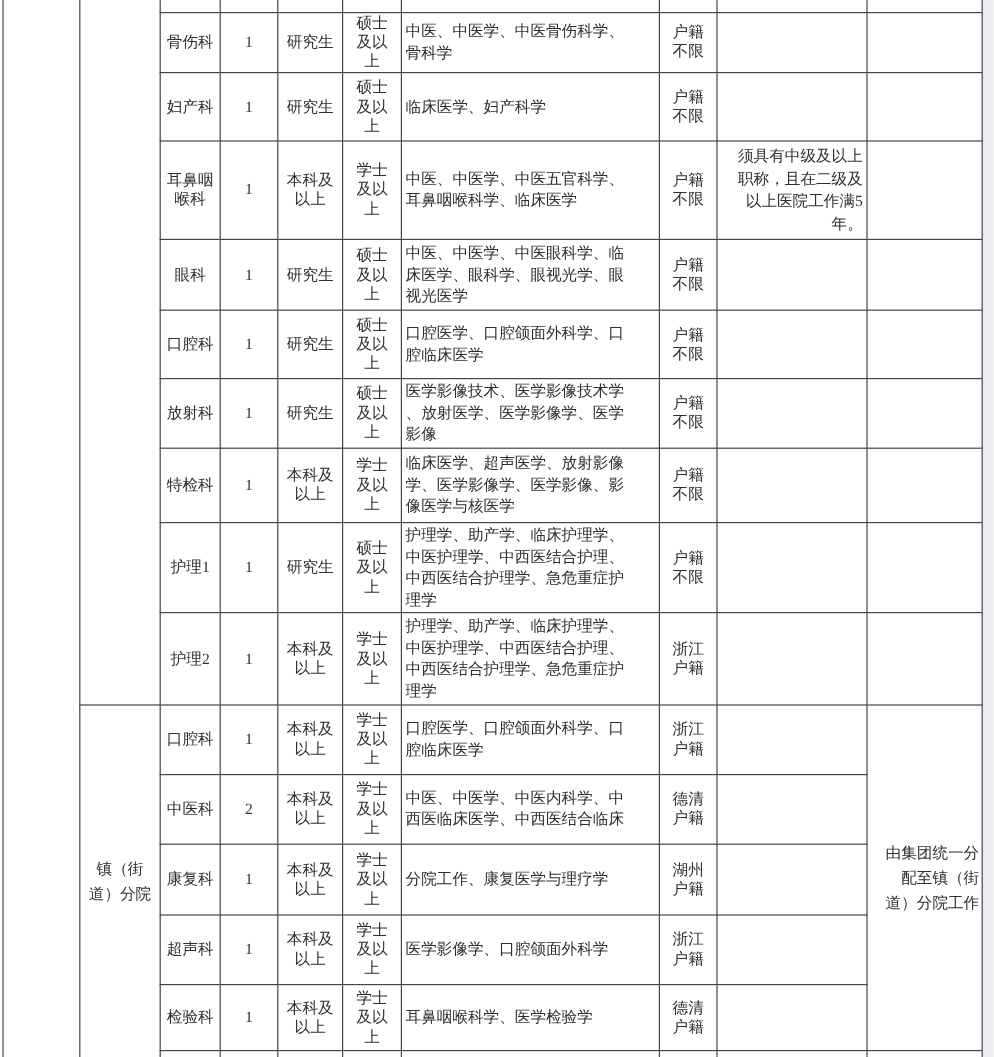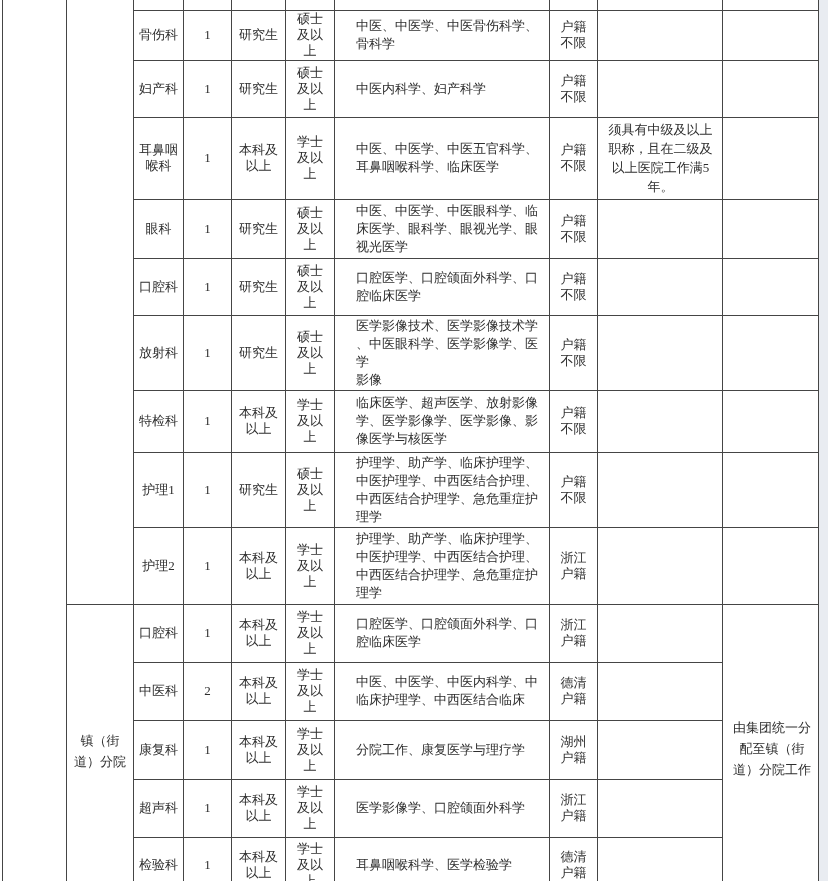--- a/index.html
+++ b/index.html
@@ -28,31 +28,31 @@
     vertical-align:middle;
     text-align:center;
     line-height:16px;
     padding:0;
     overflow:hidden;
     word-break:break-all;
   }
   .pre{white-space:pre-line;}
   .majors{
     text-align:left;
-    padding:1px 3px 1px 21px;
+    padding:1px 3px 1px 3px;
     line-height:18px;
   }
   .remark{
-    text-align:center;
+    text-align:right;
     padding:1px 3px 1px 4px;
     line-height:19px;
     margin-left:48px;
   }
   .group-note{
-    text-align:center;
+    text-align:right;
     padding:1px 2px 1px 5px;
     line-height:21px;
   }
   .group-label{line-height:21px;}
   
   .no-top{border-top:none;}
   .no-bottom{border-bottom:none;}
 </style>
 </head>
 <body>
@@ -103,21 +103,21 @@
       <td></td>
     </tr>
 
     <tr style="height:57px">
       <td class="pre">妇产科</td>
       <td>1</td>
       <td class="pre">研究生</td>
       <td class="pre">硕士
 及以
 上</td>
-      <td class="pre majors">中医内科学、妇产科学</td>
+      <td class="pre majors">临床医学、妇产科学</td>
       <td class="pre">户籍
 不限</td>
       <td class="pre remark"></td>
       <td></td>
     </tr>
 
     <tr style="height:82px">
       <td class="pre">耳鼻咽
 喉科</td>
       <td>1</td>
@@ -169,21 +169,21 @@
     </tr>
 
     <tr style="height:58px">
       <td class="pre">放射科</td>
       <td>1</td>
       <td class="pre">研究生</td>
       <td class="pre">硕士
 及以
 上</td>
       <td class="pre majors">医学影像技术、医学影像技术学
-、中医眼科学、医学影像学、医学
+、放射医学、医学影像学、医学
 影像</td>
       <td class="pre">户籍
 不限</td>
       <td class="pre remark"></td>
       <td></td>
     </tr>
 
     <tr style="height:62px">
       <td class="pre">特检科</td>
       <td>1</td>
@@ -258,21 +258,21 @@
 
     <tr style="height:58px">
       <td class="pre">中医科</td>
       <td>2</td>
       <td class="pre">本科及
 以上</td>
       <td class="pre">学士
 及以
 上</td>
       <td class="pre majors">中医、中医学、中医内科学、中
-临床护理学、中西医结合临床</td>
+西医临床医学、中西医结合临床</td>
       <td class="pre">德清
 户籍</td>
       <td class="pre remark"></td>
     </tr>
 
     <tr style="height:59px">
       <td class="pre">康复科</td>
       <td>1</td>
       <td class="pre">本科及
 以上</td>

